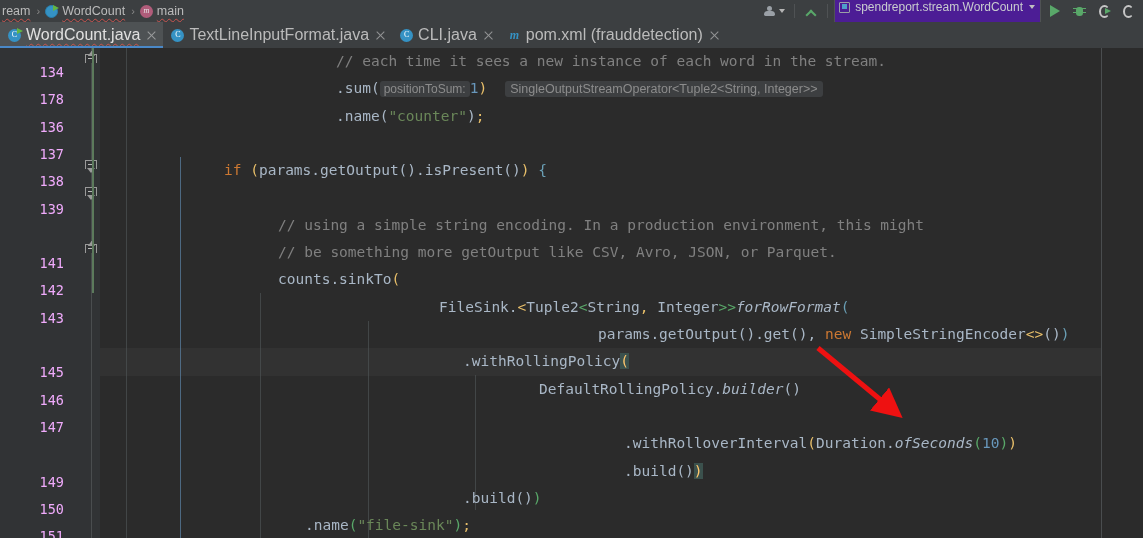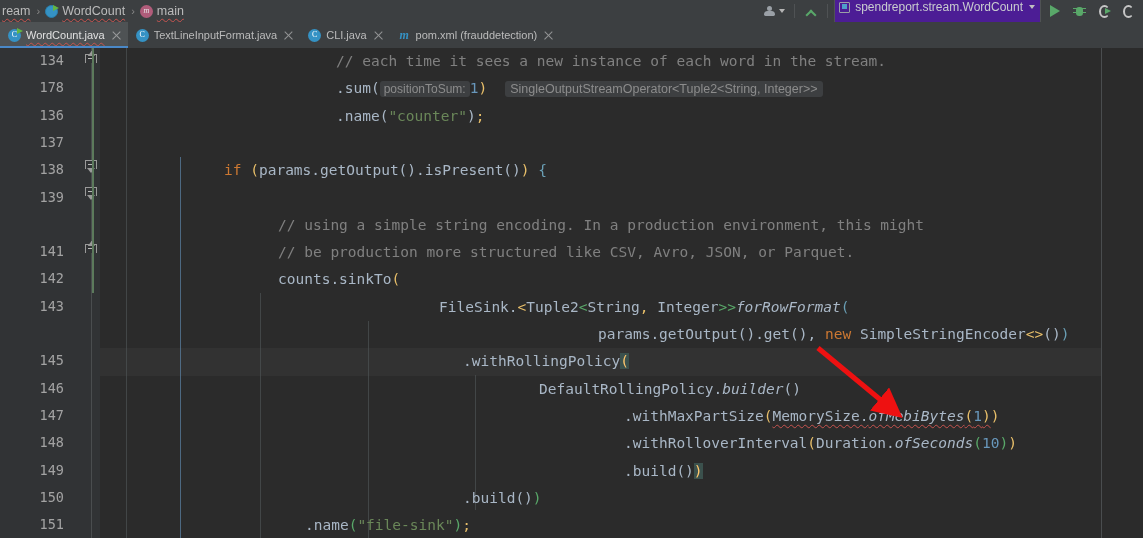--- a/index.html
+++ b/index.html
@@ -101,37 +101,37 @@
   .tab-ic{width:13px;height:13px;margin-right:5px;flex:0 0 auto;position:relative;}
   .icon-javaclass{width:13px;height:13px;border-radius:50%;background:#3592c4;
     display:flex;align-items:center;justify-content:center;}
   .icon-javaclass::after{content:"C";font-size:8px;color:#fff;line-height:1;
     font-family:"Liberation Serif",serif;}
   .icon-javaclass.run::before{content:"";position:absolute;right:-2px;top:-1px;width:0;height:0;
     border-left:6px solid #62b543;border-top:3.5px solid transparent;border-bottom:3.5px solid transparent;}
   .icon-maven{width:13px;height:13px;display:flex;align-items:center;justify-content:center;}
   .icon-maven::after{content:"m";font-size:12px;color:#3592c4;line-height:1;
     font-family:"Liberation Serif",serif;font-style:italic;font-weight:bold;}
-  .tab-label{font-size:11px;color:#bbbbbb;white-space:nowrap;}
+  .tab-label{font-size:16px;color:#bbbbbb;white-space:nowrap;}
   .tab.active .tab-label{color:#e0e0e0;
     text-decoration:underline wavy #c75450;text-underline-offset:3px;text-decoration-thickness:1px;}
   .tab-close{margin-left:7px;width:9px;height:9px;position:relative;opacity:.62;flex:0 0 auto;}
   .tab-close::before,.tab-close::after{content:"";position:absolute;left:-1px;top:4px;
     width:11px;height:1.3px;background:#c8c8c8;}
   .tab-close::before{transform:rotate(45deg);}
   .tab-close::after{transform:rotate(-45deg);}
 
   
   .editor{
     position:absolute;left:0;top:48px;width:1143px;height:490px;
     background:#2b2b2b;overflow:hidden;
   }
   .gutter{position:absolute;left:0;top:0;width:100px;height:490px;background:#313335;}
   .gut-line{position:absolute;left:0;width:100px;height:27.3px;}
-  .gut-num{position:absolute;right:36px;top:4px;font-size:13.5px;color:#a3a3a3;
+  .gut-num{position:absolute;right:36px;top:16px;font-size:13.5px;color:#f0abfc;
     font-family:"DejaVu Sans Mono", monospace;}
   .fold-rail{position:absolute;left:91px;top:0;width:1px;height:490px;background:#4a4d4f;}
 
   .fold-mark{position:absolute;left:85px;width:13px;height:13px;}
   .fold-mark .box{position:absolute;left:0;top:2px;width:12px;height:9px;
     border:1px solid #9a9a9a;box-sizing:border-box;background:#313335;}
   .fold-mark .box::after{content:"";position:absolute;left:2px;top:3px;width:6px;height:1px;background:#b8b8b8;}
   .fold-mark.up .box{border-bottom:none;}
   .fold-mark.up .tip{position:absolute;left:3px;top:-1px;width:6px;height:4px;
     border-left:1px solid #9a9a9a;border-top:1px solid #9a9a9a;transform:skewX(0);
@@ -299,23 +299,20 @@
         </div>
       <div class="gut-line" style="top:300.3px">
           <span class="gut-num">145</span>
         </div>
       <div class="gut-line" style="top:327.6px">
           <span class="gut-num">146</span>
         </div>
       <div class="gut-line" style="top:354.9px">
           <span class="gut-num">147</span>
         </div>
-      <div class="gut-line" style="top:382.2px">
-          <span class="gut-num">148</span>
-        </div>
       <div class="gut-line" style="top:409.5px">
           <span class="gut-num">149</span>
         </div>
       <div class="gut-line" style="top:436.8px">
           <span class="gut-num">150</span>
         </div>
       <div class="gut-line" style="top:464.1px">
           <span class="gut-num">151</span>
         </div>
 
@@ -357,39 +354,38 @@
         
         <div class="ln" style="top:54.6px;left:236px"><span class="c-plain">.name(</span><span class="c-str">"counter"</span><span class="c-plain">)</span><span class="c-brkt1">;</span></div>
 
         
         <div class="ln" style="top:109.2px;left:124px"><span class="c-kw">if</span><span class="c-plain"> </span><span class="c-brkt1">(</span><span class="c-plain">params.getOutput().isPresent()</span><span class="c-brkt1">)</span><span class="c-plain"> </span><span class="c-brkt3">{</span></div>
 
         
         
         <div class="ln" style="top:163.8px;left:178px"><span class="c-cmt">// using a simple string encoding. In a production environment, this might</span></div>
         
-        <div class="ln" style="top:191.1px;left:178px"><span class="c-cmt">// be production more structured like CSV, Avro, JSON, or Parquet.</span></div>
+        <div class="ln" style="top:191.1px;left:178px"><span class="c-cmt">// be something more getOutput like CSV, Avro, JSON, or Parquet.</span></div>
 
         
         <div class="ln" style="top:218.4px;left:178px"><span class="c-plain">counts.sinkTo</span><span class="c-brkt1">(</span></div>
 
         
         <div class="ln" style="top:245.7px;left:339px"><span class="c-plain">FileSink.</span><span class="c-brkt1">&lt;</span><span class="c-plain">Tuple2</span><span class="c-gen">&lt;</span><span class="c-plain">String</span><span class="c-brkt1">,</span><span class="c-plain"> Integer</span><span class="c-gen">&gt;</span><span class="c-gen">&gt;</span><span class="c-static">forRowFormat</span><span class="c-brkt3">(</span></div>
 
         
         <div class="ln" style="top:273px;left:498px"><span class="c-plain">params.getOutput().get(), </span><span class="c-kw">new</span><span class="c-plain"> SimpleStringEncoder</span><span class="c-brkt1">&lt;&gt;</span><span class="c-plain">()</span><span class="c-brkt3">)</span></div>
 
         
         <div class="ln" style="top:300.3px;left:363px"><span class="c-plain">.withRollingPolicy</span><span class="brkt-hl">(</span></div>
 
         
         <div class="ln" style="top:327.6px;left:439px"><span class="c-plain">DefaultRollingPolicy.</span><span class="c-static">builder</span><span class="c-plain">()</span></div>
 
         
-        <div class="ln" style="top:354.9px;left:524px"><span class="c-plain">.withMaxPartSize</span><span class="c-brkt1">(</span><span class="c-plain c-sq">MemorySize.</span><span class="c-static c-sq">ofMebiBytes</span><span class="c-brkt1 c-sq">(</span><span class="c-num c-sq">1</span><span class="c-brkt1 c-sq">)</span><span class="c-brkt1">)</span></div>
 
         
         <div class="ln" style="top:382.2px;left:524px"><span class="c-plain">.withRolloverInterval</span><span class="c-brkt1">(</span><span class="c-plain">Duration.</span><span class="c-static">ofSeconds</span><span class="c-gen">(</span><span class="c-num">10</span><span class="c-gen">)</span><span class="c-brkt1">)</span></div>
 
         
         <div class="ln" style="top:409.5px;left:524px"><span class="c-plain">.build()</span><span class="brkt-hl">)</span></div>
 
         
         <div class="ln" style="top:436.8px;left:363px"><span class="c-plain">.build()</span><span class="c-gen">)</span></div>
 

